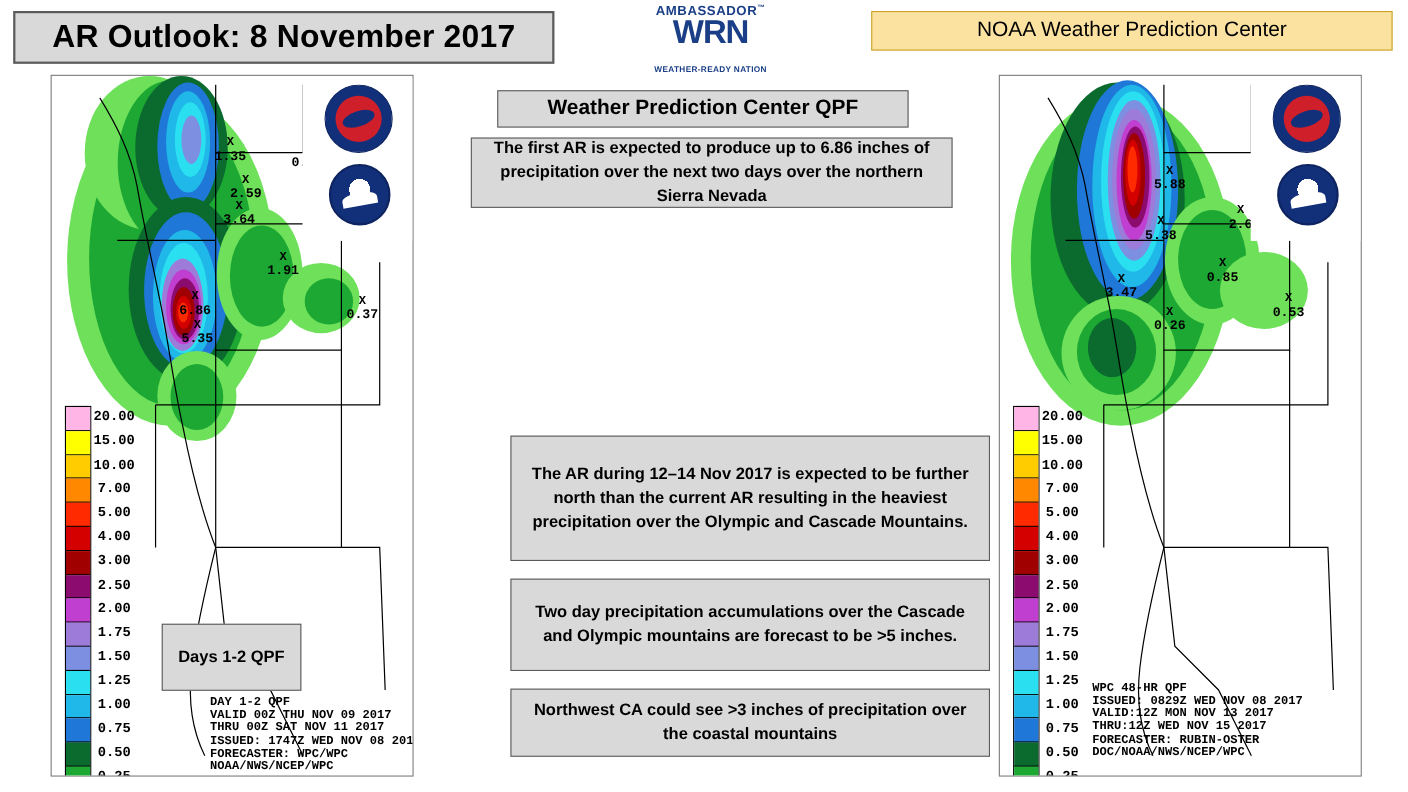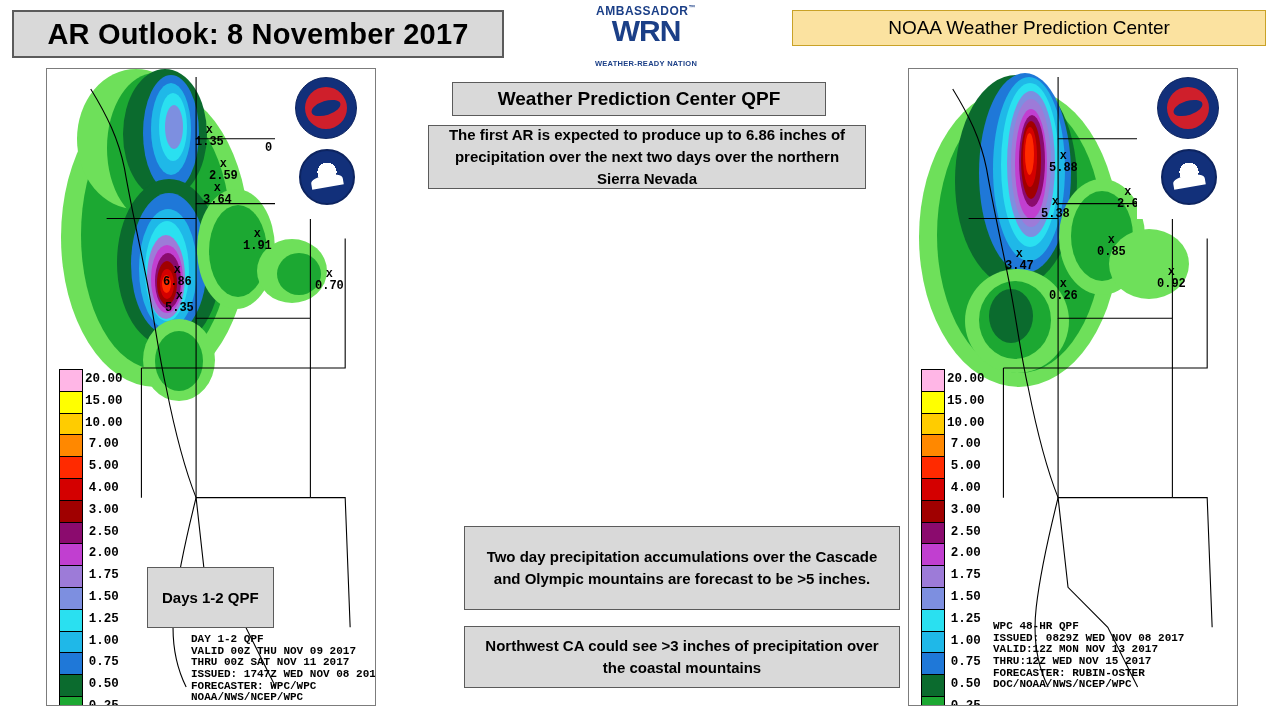--- a/index.html
+++ b/index.html
@@ -254,21 +254,21 @@
       <div class="xlabel" style="left:162px; top:90px;">
         <span class="x">X</span><span>2.59</span>
       </div>
       <div class="xlabel" style="left:156px; top:114px;">
         <span class="x">X</span><span>3.64</span>
       </div>
       <div class="xlabel" style="left:196px; top:160px;">
         <span class="x">X</span><span>1.91</span>
       </div>
       <div class="xlabel" style="left:268px; top:200px;">
-        <span class="x">X</span><span>0.70</span>
+        <span class="x">X</span><span>0.37</span>
       </div>
       <div class="xlabel" style="left:116px; top:196px;">
         <span class="x">X</span><span>6.86</span>
       </div>
       <div class="xlabel" style="left:118px; top:222px;">
         <span class="x">X</span><span>5.35</span>
       </div>
 
       <div class="emblem-bg" style="left:228px; top:2px; width:100px; height:148px;"></div>
       <div class="emblem nws-em" style="left:248px; top:8px;">
@@ -380,21 +380,21 @@
       <div class="xlabel" style="left:132px; top:128px;">
         <span class="x">X</span><span>5.38</span>
       </div>
       <div class="xlabel" style="left:188px; top:166px;">
         <span class="x">X</span><span>0.85</span>
       </div>
       <div class="xlabel" style="left:96px; top:180px;">
         <span class="x">X</span><span>3.47</span>
       </div>
       <div class="xlabel" style="left:248px; top:198px;">
-        <span class="x">X</span><span>0.92</span>
+        <span class="x">X</span><span>0.53</span>
       </div>
       <div class="xlabel" style="left:140px; top:210px;">
         <span class="x">X</span><span>0.26</span>
       </div>
 
       <div class="emblem-bg" style="left:228px; top:2px; width:100px; height:148px;"></div>
       <div class="emblem nws-em" style="left:248px; top:8px;">
         <div class="inner"></div>
       </div>
       <div class="emblem noaa-em" style="left:252px; top:80px;">
@@ -447,16 +447,17 @@
 FORECASTER: RUBIN-OSTER
 DOC/NOAA/NWS/NCEP/WPC</div>
     </div>
   </div>
 
   <div class="center-head">
     <span class="t">Weather Prediction Center QPF</span>
   </div>
 
   <div class="note" id="note-1">The first AR is expected to produce up to 6.86 inches of precipitation over the next two days over the northern Sierra Nevada</div>
+  <div class="note" id="note-3">The AR during 12–14 Nov 2017 is expected to be further north than the current AR resulting in the heaviest precipitation over the Olympic and Cascade Mountains.</div>
   <div class="note" id="note-4">Two day precipitation accumulations over the Cascade and Olympic mountains are forecast to be &gt;5 inches.</div>
   <div class="note" id="note-5">Northwest CA could see &gt;3 inches of precipitation over the coastal mountains</div>
 
 </div>
 
 </body></html>

